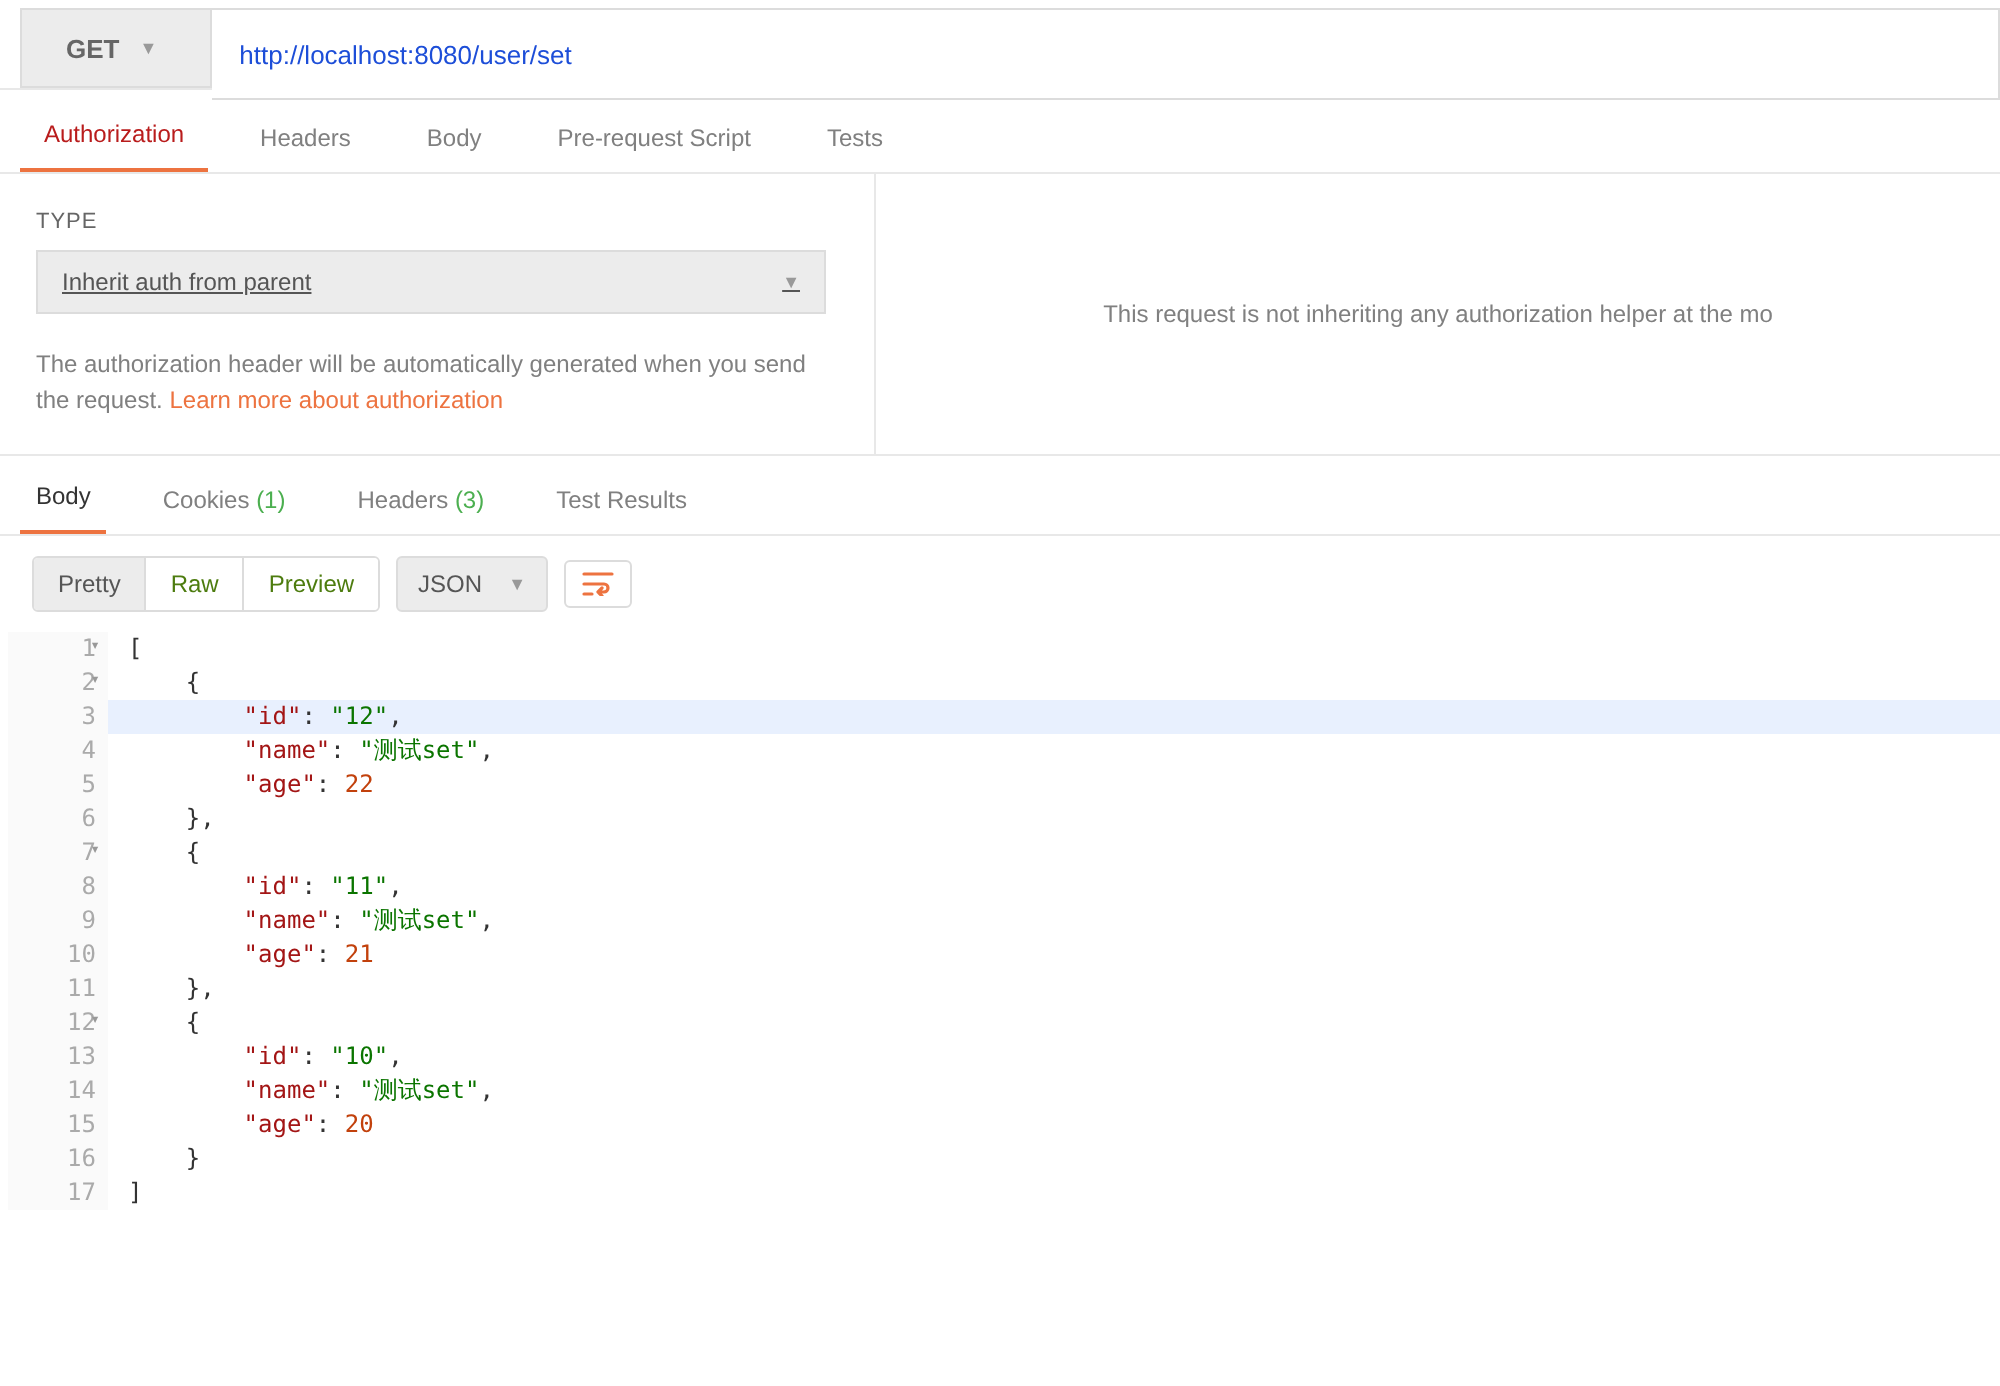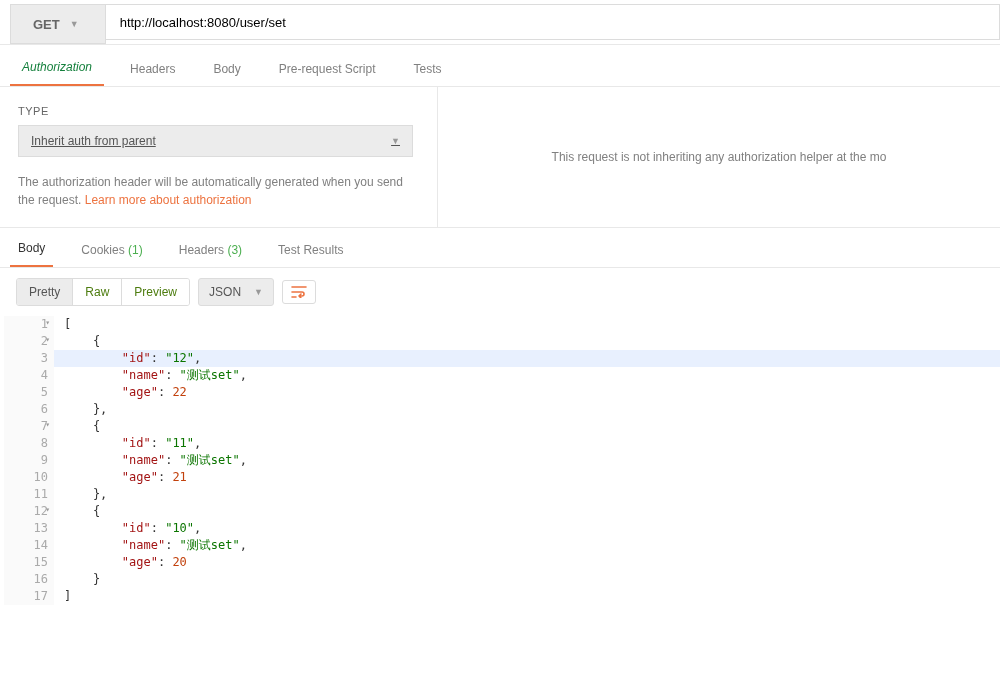--- a/index.html
+++ b/index.html
@@ -1,23 +1,23 @@
 <!DOCTYPE html>
 <html><head>
 <meta charset="utf-8">
 <style>
 * { box-sizing: border-box; margin: 0; padding: 0; }
 body { font-family: -apple-system, BlinkMacSystemFont, "Segoe UI", Arial, sans-serif; font-size: 12px; color: #555; background: #fff; width: 1000px; height: 693px; overflow: hidden; }
 .request-bar { display: flex; align-items: stretch; padding: 0; border-bottom: 1px solid #e8e8e8; height: 45px; margin-top: 0; }
 .method-dropdown { background: #ececec; border: 1px solid #dcdcdc; padding: 0 26px 0 22px; display: flex; align-items: center; cursor: pointer; font-size: 13px; color: #666; font-weight: 600; margin: 0 0 0 10px; height: 40px; margin-top: 4px; }
 .method-dropdown .caret { margin-left: 10px; font-size: 9px; color: #999; }
-.url-input { flex: 1; border: 1px solid #dcdcdc; border-left: none; padding: 0 14px; font-size: 13px; color: #000000; height: 36px; margin-top: 4px; background: #fff; }
+.url-input { flex: 1; border: 1px solid #dcdcdc; border-left: none; padding: 0 14px; font-size: 13px; color: #1d4ed8; height: 46px; margin-top: 4px; background: #fff; }
 .req-tabs { display: flex; border-bottom: 1px solid #e8e8e8; padding: 0 10px; height: 42px; align-items: flex-end; }
 .req-tab { padding: 12px 12px 10px; font-size: 12px; color: #808080; cursor: pointer; margin-right: 14px; }
-.req-tab.active { color: #15803d; border-bottom: 2px solid #ed7340; font-style: italic; }
+.req-tab.active { color: #b91c1c; border-bottom: 2px solid #ed7340; }
 .auth-panel { display: flex; border-bottom: 1px solid #e8e8e8; }
 .auth-left { width: 438px; padding: 18px; border-right: 1px solid #e8e8e8; }
 .auth-right { flex: 1; display: flex; align-items: center; justify-content: center; padding: 0 20px; color: #808080; font-size: 12px; }
 .type-label { font-size: 11px; color: #666; letter-spacing: 0.5px; margin-bottom: 8px; }
 .type-select { width: 395px; background: #ececec; border: 1px solid #dcdcdc; padding: 8px 12px; display: flex; justify-content: space-between; align-items: center; font-size: 12px; color: #555; cursor: pointer; text-decoration: underline; }
 .auth-help { margin-top: 16px; font-size: 12px; color: #808080; line-height: 1.5; max-width: 395px; }
 .auth-help a { color: #ed7340; text-decoration: none; }
 .resp-tabs { display: flex; padding: 0 10px; height: 40px; align-items: flex-end; border-bottom: 1px solid #e8e8e8; }
 .resp-tab { padding: 12px 8px 10px; font-size: 12px; color: #808080; cursor: pointer; margin-right: 20px; }
 .resp-tab.active { color: #333; border-bottom: 2px solid #ed7340; }

